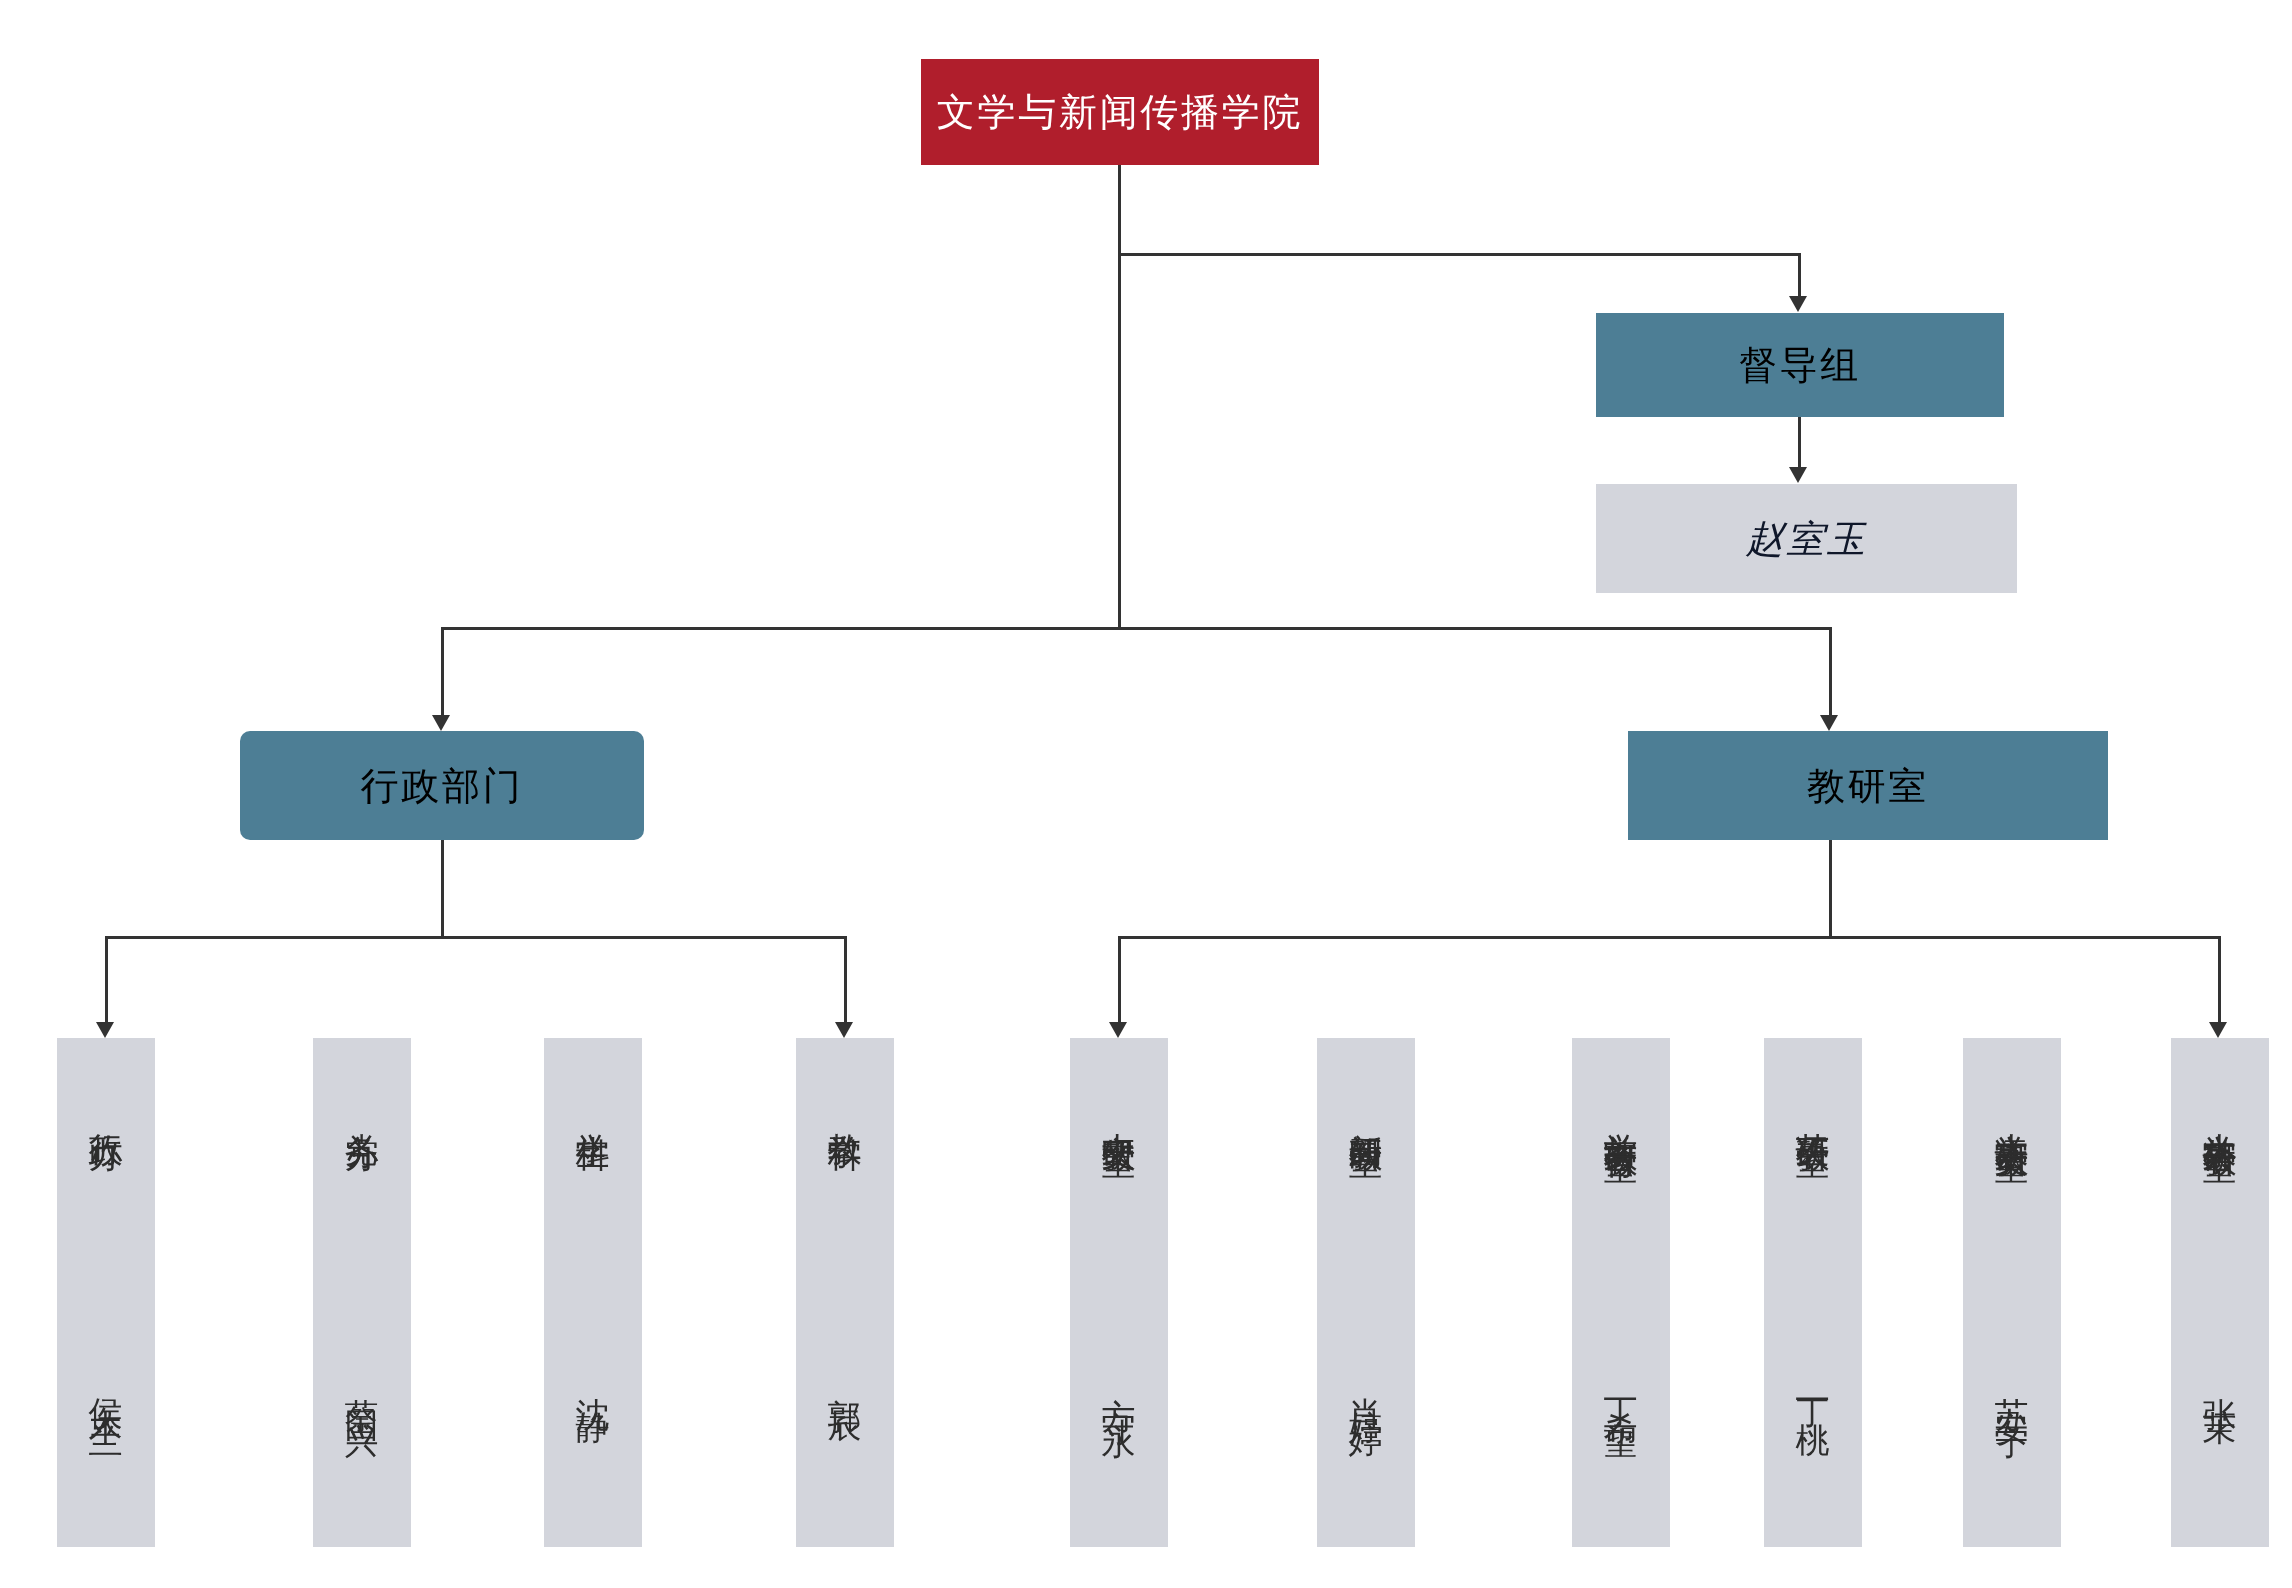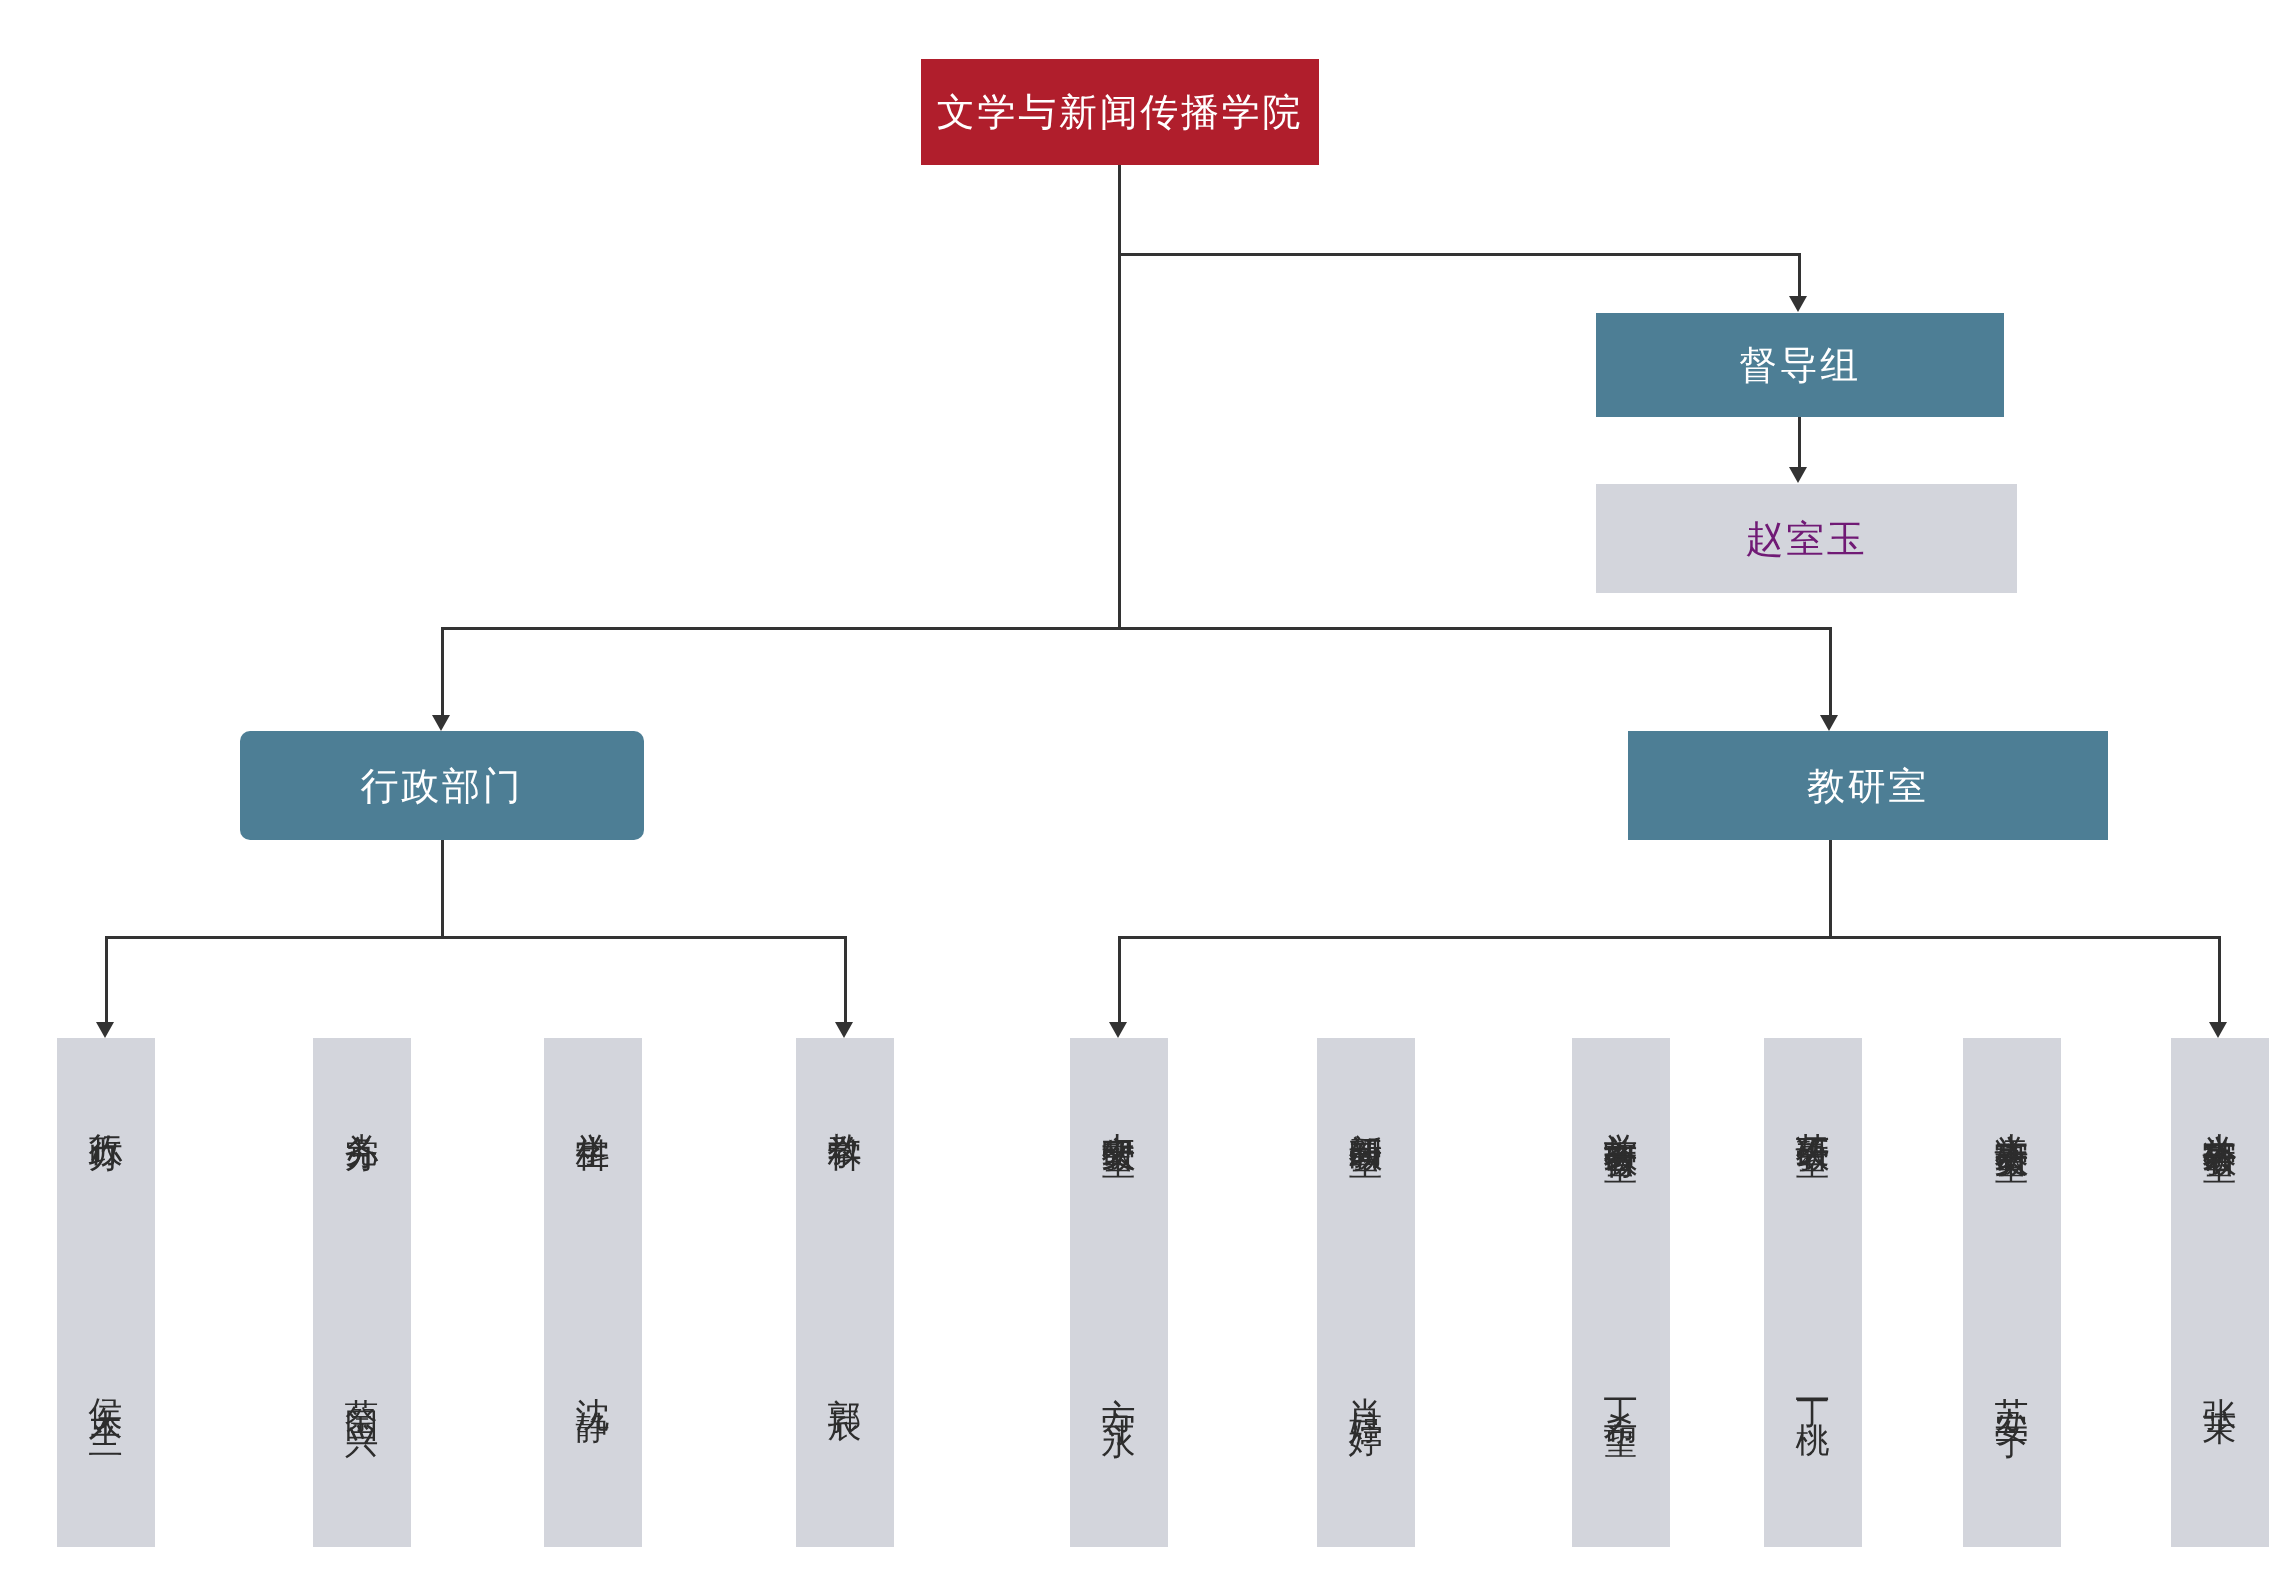--- a/index.html
+++ b/index.html
@@ -10,22 +10,22 @@
     font-family:"Liberation Sans", sans-serif;
     overflow:hidden;
   }
   .node{
     position:absolute;
     display:flex;align-items:center;justify-content:center;
     font-size:38px;letter-spacing:2.7px;line-height:1;
     box-sizing:border-box;
   }
   .node.red{background:#b01e2c;color:#ffffff;}
-  .node.teal{background:#4d7e95;color:#ffffff;}
-  .node.gray{background:#d3d5dc;color:#701a75;}
+  .node.teal{background:#4d7e95;color:#000000;}
+  .node.gray{background:#d3d5dc;color:#0f172a;font-style:italic;}
   .leaf{
     position:absolute;top:1038px;width:98px;height:509px;
     background:#d3d5dc;color:#2d2d2d;
   }
   .leaf-title{
     position:absolute;top:68px;left:50%;transform:translateX(-50%);
     writing-mode:vertical-rl;text-orientation:upright;
     font-size:34px;letter-spacing:2.7px;line-height:1;white-space:nowrap;
   }
   .leaf-name{

